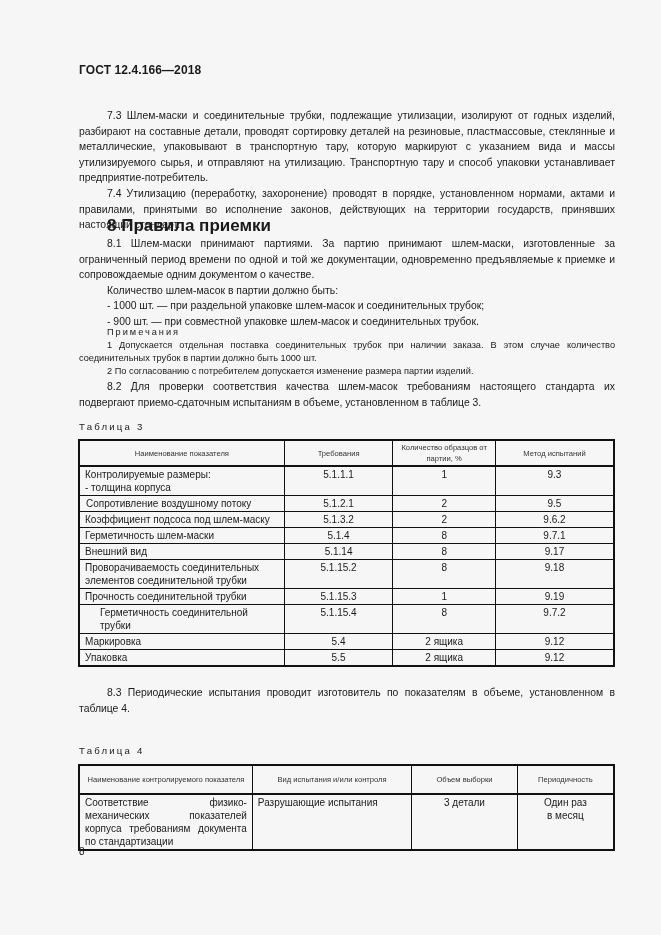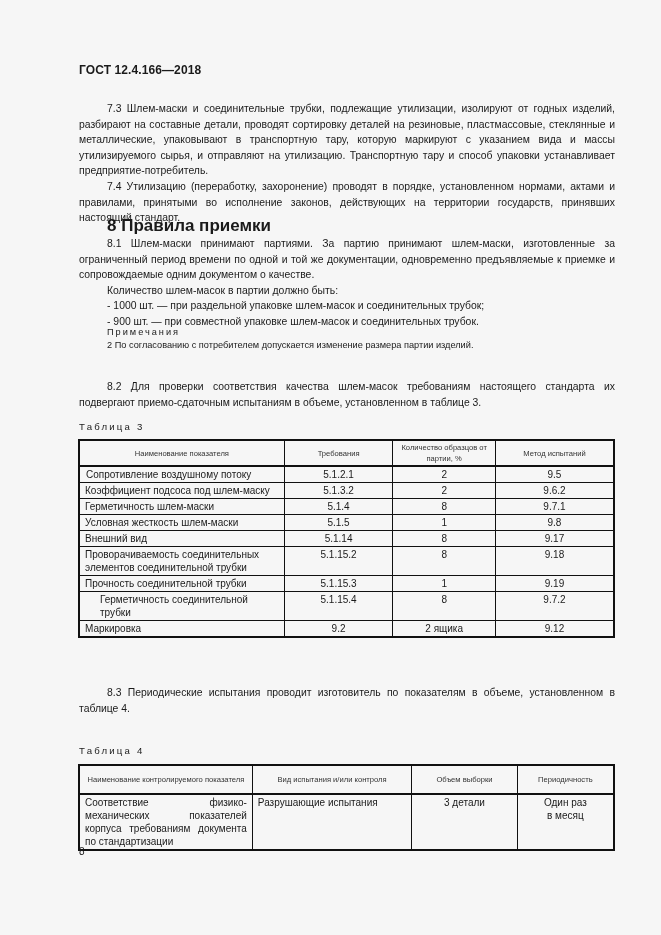--- a/index.html
+++ b/index.html
@@ -54,36 +54,37 @@
   .pageno { position: absolute; left: 79px; top: 846px; font-size: 10px; }
   .just { text-align: justify; text-align-last: left; }
 </style>
 </head>
 <body>
 
 <div class="page">
 
   <div class="hdr">ГОСТ 12.4.166—2018</div>
 
-  <div class="txt" style="top:101px;">
+  <div class="txt" style="top:108px;">
     <p class="p last">7.3 Шлем-маски и соединительные трубки, подлежащие утилизации, изолируют от годных изделий, разбирают на составные детали, проводят сортировку деталей на резиновые, пластмассовые, стеклянные и металлические, упаковывают в транспортную тару, которую маркируют с указанием вида и массы утилизируемого сырья, и отправляют на утилизацию. Транспортную тару и способ упаковки устанавливает предприятие-потребитель.</p>
     <p class="p last">7.4 Утилизацию (переработку, захоронение) проводят в порядке, установленном нормами, актами и правилами, принятыми во исполнение законов, действующих на территории государств, принявших настоящий стандарт.</p>
   </div>
 
   <div class="h2">8 Правила приемки</div>
 
   <div class="txt" style="top:236px;">
     <p class="p last">8.1 Шлем-маски принимают партиями. За партию принимают шлем-маски, изготовленные за ограниченный период времени по одной и той же документации, одновременно предъявляемые к приемке и сопровождаемые одним документом о качестве.</p>
     <p class="plain">Количество шлем-масок в партии должно быть:</p>
     <p class="dash">- 1000 шт. — при раздельной упаковке шлем-масок и соединительных трубок;</p>
     <p class="dash">- 900 шт. — при совместной упаковке шлем-масок и соединительных трубок.</p>
   </div>
 
   <div class="txt note" style="top:325px;">
     <p class="note-title">Примечания</p>
+    <p class="p last" style="line-height:13px;">1 Допускается отдельная поставка соединительных трубок при наличии заказа. В этом случае количество соединительных трубок в партии должно быть 1000 шт.</p>
     <p class="p last" style="line-height:13px;">2 По согласованию с потребителем допускается изменение размера партии изделий.</p>
   </div>
 
   <div class="txt" style="top:379px;">
     <p class="p last">8.2 Для проверки соответствия качества шлем-масок требованиям настоящего стандарта их подвергают приемо-сдаточным испытаниям в объеме, установленном в таблице 3.</p>
   </div>
 
   <div class="tcap" style="top:421px;">Таблица 3</div>
 
   <table class="t" style="top:439px; width:537px;">
@@ -96,44 +97,45 @@
     <tbody>
         <tr style="height:26px;">
       <th>Наименование показателя</th>
       <th>Требования</th>
       <th>Количество образцов от партии, %</th>
       <th>Метод испытаний</th>
     </tr>
     </tbody>
       <tbody id="t3body">
         <tr>
+          <td style="white-space: pre-line;">Контролируемые размеры:
+- толщина корпуса</td>
+          <td class="c" style="white-space: pre-line;">5.1.1.1</td>
+          <td class="c" style="white-space: pre-line;">1</td>
+          <td class="c" style="white-space: pre-line;">9.3</td>
+        </tr>
+        <tr>
           <td style="white-space: pre-line; padding-left: 6px;">Сопротивление воздушному потоку</td>
           <td class="c" style="white-space: pre-line;">5.1.2.1</td>
           <td class="c" style="white-space: pre-line;">2</td>
           <td class="c" style="white-space: pre-line;">9.5</td>
         </tr>
         <tr>
           <td style="white-space: pre-line;">Коэффициент подсоса под шлем-маску</td>
           <td class="c" style="white-space: pre-line;">5.1.3.2</td>
           <td class="c" style="white-space: pre-line;">2</td>
           <td class="c" style="white-space: pre-line;">9.6.2</td>
         </tr>
         <tr>
           <td style="white-space: pre-line;">Герметичность шлем-маски</td>
           <td class="c" style="white-space: pre-line;">5.1.4</td>
           <td class="c" style="white-space: pre-line;">8</td>
           <td class="c" style="white-space: pre-line;">9.7.1</td>
         </tr>
         <tr>
-          <td style="white-space: pre-line;">Условная жесткость шлем-маски</td>
-          <td class="c" style="white-space: pre-line;">5.1.5</td>
-          <td class="c" style="white-space: pre-line;">1</td>
-          <td class="c" style="white-space: pre-line;">9.8</td>
-        </tr>
-        <tr>
           <td style="white-space: pre-line;">Внешний вид</td>
           <td class="c" style="white-space: pre-line;">5.1.14</td>
           <td class="c" style="white-space: pre-line;">8</td>
           <td class="c" style="white-space: pre-line;">9.17</td>
         </tr>
         <tr>
           <td style="white-space: pre-line;">Проворачиваемость соединительных элементов соединительной трубки</td>
           <td class="c" style="white-space: pre-line;">5.1.15.2</td>
           <td class="c" style="white-space: pre-line;">8</td>
           <td class="c" style="white-space: pre-line;">9.18</td>
@@ -145,21 +147,27 @@
           <td class="c" style="white-space: pre-line;">9.19</td>
         </tr>
         <tr>
           <td style="white-space: pre-line; padding-left: 20px;">Герметичность соединительной трубки</td>
           <td class="c" style="white-space: pre-line;">5.1.15.4</td>
           <td class="c" style="white-space: pre-line;">8</td>
           <td class="c" style="white-space: pre-line;">9.7.2</td>
         </tr>
         <tr>
           <td style="white-space: pre-line;">Маркировка</td>
-          <td class="c" style="white-space: pre-line;">9.2</td>
+          <td class="c" style="white-space: pre-line;">5.4</td>
+          <td class="c" style="white-space: pre-line;">2 ящика</td>
+          <td class="c" style="white-space: pre-line;">9.12</td>
+        </tr>
+        <tr>
+          <td style="white-space: pre-line;">Упаковка</td>
+          <td class="c" style="white-space: pre-line;">5.5</td>
           <td class="c" style="white-space: pre-line;">2 ящика</td>
           <td class="c" style="white-space: pre-line;">9.12</td>
         </tr>
       </tbody>
   </table>
 
   <div class="txt" style="top:685px;">
     <p class="p last">8.3 Периодические испытания проводит изготовитель по показателям в объеме, установленном в таблице 4.</p>
   </div>
 

